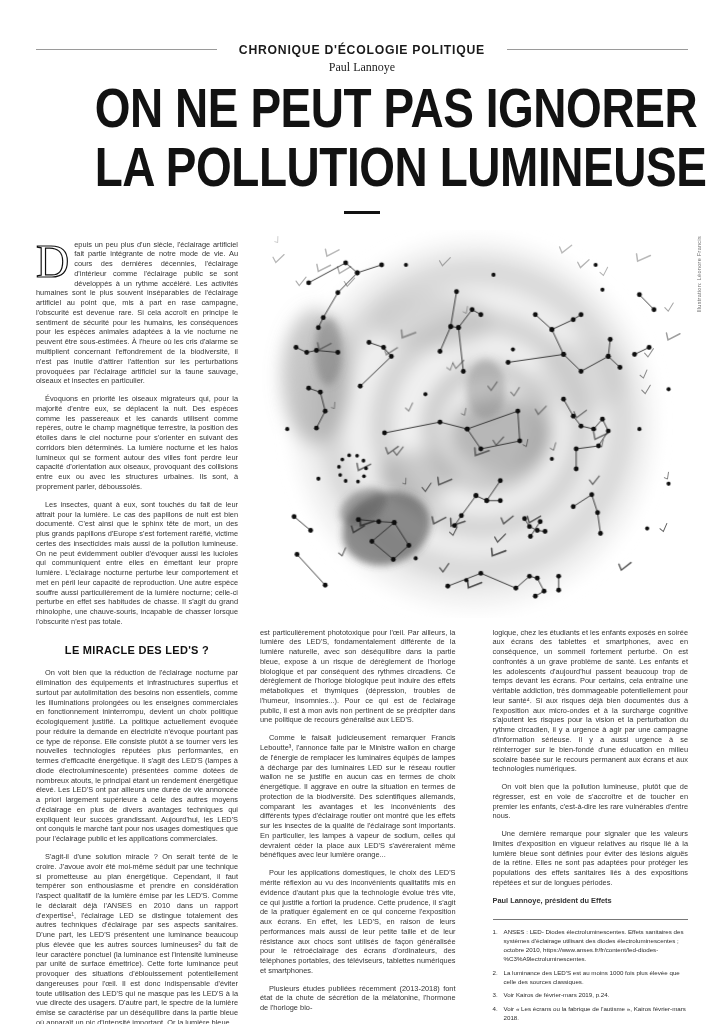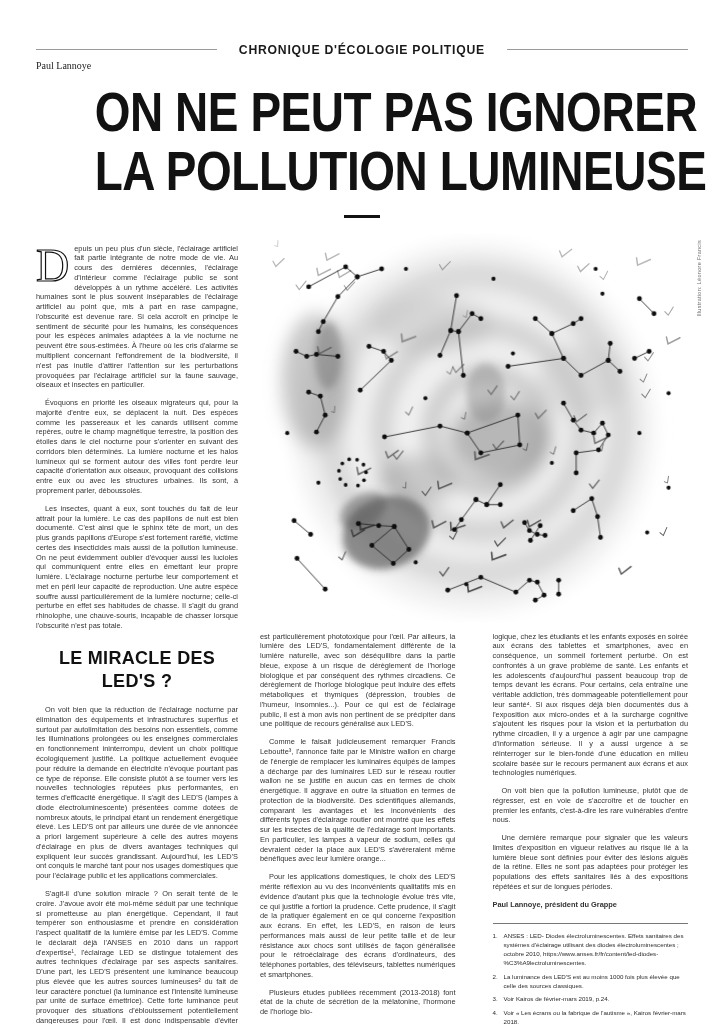--- a/index.html
+++ b/index.html
@@ -6,36 +6,36 @@
   html,body { background:#ffffff; }
   .page {
     width:724px; min-height:1024px; margin:0 auto; background:#fff;
     font-family:"Liberation Sans", sans-serif; color:#2d2d2d;
     display:flex; flex-direction:column; padding:42px 36px 12px;
   }
   
   .kicker-row { display:flex; align-items:center; gap:14px; }
   .h-rule { flex:1; height:1px; background:#9a9a9a; }
   .kicker { font-weight:700; font-size:13px; letter-spacing:.8px; color:#1a1a1a; white-space:nowrap; transform:scaleX(.94); }
-  .author { font-family:"Liberation Serif", serif; font-size:10px; color:#222; margin-top:3px; }
+  .author { text-align:center; font-family:"Liberation Serif", serif; font-size:12px; color:#222; margin-top:3px; }
   
-  .title { margin-top:12px; text-align:center; font-weight:700; font-size:56px; line-height:1.05; letter-spacing:-.5px; color:#121212; }
+  .title { margin-top:4px; text-align:center; font-weight:700; font-size:56px; line-height:1.05; letter-spacing:-.5px; color:#121212; }
   .title-line { display:inline-block; transform:scaleX(.82); transform-origin:50% 50%; white-space:nowrap; display:block; }
   .title-underline { width:36px; height:3px; background:#121212; margin:14px auto 0; }
   
   .content { display:grid; grid-template-columns:202px 1fr; column-gap:22px; margin-top:26px;
              font-size:7.4px; line-height:1.32; text-align:justify; color:#333; }
   .content p { margin:0 0 8px; text-indent:9px; }
   .content p.cont { text-indent:0; }
   .dropcap { float:left; font-family:"Liberation Serif", serif; font-size:46px; line-height:37px;
              padding:3px 5px 0 0; color:#111; }
   @supports (-webkit-text-stroke: 1px black) {
     .dropcap { color:#fff; -webkit-text-stroke:1.2px #111; }
   }
-  .section-heading { font-weight:700; font-size:18px; letter-spacing:.3px; text-align:center;
+  .section-heading { font-weight:700; font-size:11px; letter-spacing:.3px; text-align:center;
                      color:#111; margin:16px 0 11px; text-indent:0; }
   .right-area { position:relative; }
   .illustration { position:relative; margin-top:-10px; }
   .illustration svg { display:block; width:100%; height:388px; }
   .credit { position:absolute; right:-15px; top:6px; writing-mode:vertical-rl; transform:rotate(180deg);
             font-size:5.5px; letter-spacing:.3px; color:#6d6d6d; }
   .right-cols { display:grid; grid-template-columns:1fr 1fr; column-gap:37px; margin-top:10px; }
   .signature { font-weight:700; text-indent:0 !important; margin-top:10px; }
   
   .footnotes { margin-top:13px; border-top:1px solid #777; padding-top:7px;
@@ -369,21 +369,21 @@
           <p class="cont">est particulièrement phototoxique pour l'œil. Par ailleurs, la lumière des LED'S, fondamentalement différente de la lumière naturelle, avec son déséquilibre dans la partie bleue, expose à un risque de dérèglement de l'horloge biologique et par conséquent des rythmes circadiens. Ce dérèglement de l'horloge biologique peut induire des effets métaboliques et thymiques (dépression, troubles de l'humeur, insomnies...). Pour ce qui est de l'éclairage public, il est à mon avis non pertinent de se précipiter dans une politique de recours généralisé aux LED'S.</p>
           <p>Comme le faisait judicieusement remarquer Francis Leboutte³, l'annonce faite par le Ministre wallon en charge de l'énergie de remplacer les luminaires équipés de lampes à décharge par des luminaires LED sur le réseau routier wallon ne se justifie en aucun cas en termes de choix énergétique. Il aggrave en outre la situation en termes de protection de la biodiversité. Des scientifiques allemands, comparant les avantages et les inconvénients des différents types d'éclairage routier ont montré que les effets sur les insectes de la qualité de l'éclairage sont importants. En particulier, les lampes à vapeur de sodium, celles qui devraient céder la place aux LED'S s'avéreraient même bénéfiques avec leur lumière orange...</p>
           <p>Pour les applications domestiques, le choix des LED'S mérite réflexion au vu des inconvénients qualitatifs mis en évidence d'autant plus que la technologie évolue très vite, ce qui justifie a fortiori la prudence. Cette prudence, il s'agit de la pratiquer également en ce qui concerne l'exposition aux écrans. En effet, les LED'S, en raison de leurs performances mais aussi de leur petite taille et de leur résistance aux chocs sont utilisés de façon généralisée pour le rétroéclairage des écrans d'ordinateurs, des téléphones portables, des téléviseurs, tablettes numériques et smartphones.</p>
           <p>Plusieurs études publiées récemment (2013-2018) font état de la chute de sécrétion de la mélatonine, l'hormone de l'horloge bio-</p>
         </div>
 
         <div>
           <p class="cont">logique, chez les étudiants et les enfants exposés en soirée aux écrans des tablettes et smartphones, avec en conséquence, un sommeil fortement perturbé. On est confrontés à un grave problème de santé. Les enfants et les adolescents d'aujourd'hui passent beaucoup trop de temps devant les écrans. Pour certains, cela entraîne une véritable addiction, très dommageable potentiellement pour leur santé⁴. Si aux risques déjà bien documentés dus à l'exposition aux micro-ondes et à la surcharge cognitive s'ajoutent les risques pour la vision et la perturbation du rythme circadien, il y a urgence à agir par une campagne d'information sérieuse. Il y a aussi urgence à se réinterroger sur le bien-fondé d'une éducation en milieu scolaire basée sur le recours permanent aux écrans et aux technologies numériques.</p>
           <p>On voit bien que la pollution lumineuse, plutôt que de régresser, est en voie de s'accroître et de toucher en premier les enfants, c'est-à-dire les rare vulnérables d'entre nous.</p>
           <p>Une dernière remarque pour signaler que les valeurs limites d'exposition en vigueur relatives au risque lié à la lumière bleue sont définies pour éviter des lésions aiguës de la rétine. Elles ne sont pas adaptées pour protéger les populations des effets sanitaires liés à des expositions répétées et sur de longues périodes.</p>
-          <p class="signature">Paul Lannoye, président du Grappe</p>
+          <p class="signature">Paul Lannoye, président du Effets</p>
 
           <div class="footnotes">
             <div class="footnote">
               <span>1.</span>
               <span>ANSES : LED- Diodes électroluminescentes. Effets sanitaires des systèmes d'éclairage utilisant des diodes électroluminescentes ; octobre 2010, https://www.anses.fr/fr/content/led-diodes-%C3%A9lectroluminescentes.</span>
             </div>
             <div class="footnote">
               <span>2.</span>
               <span>La luminance des LED'S est au moins 1000 fois plus élevée que celle des sources classiques.</span>
             </div>

